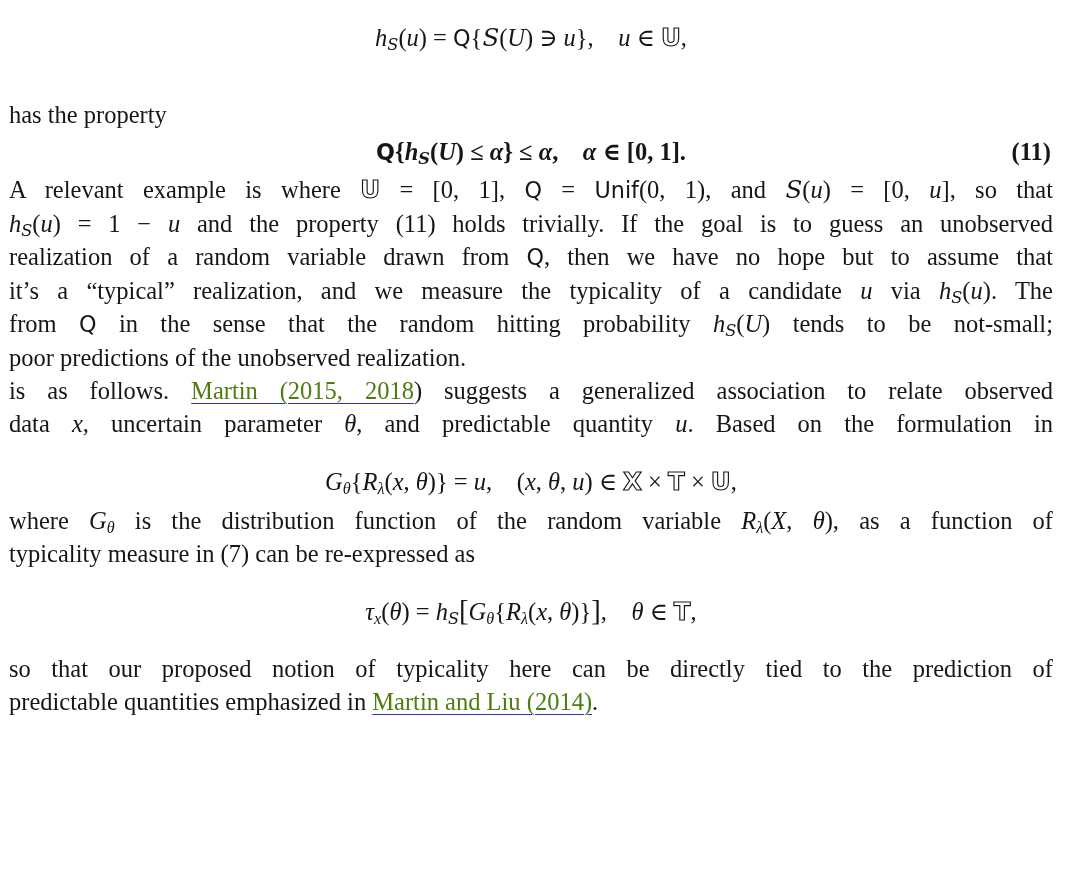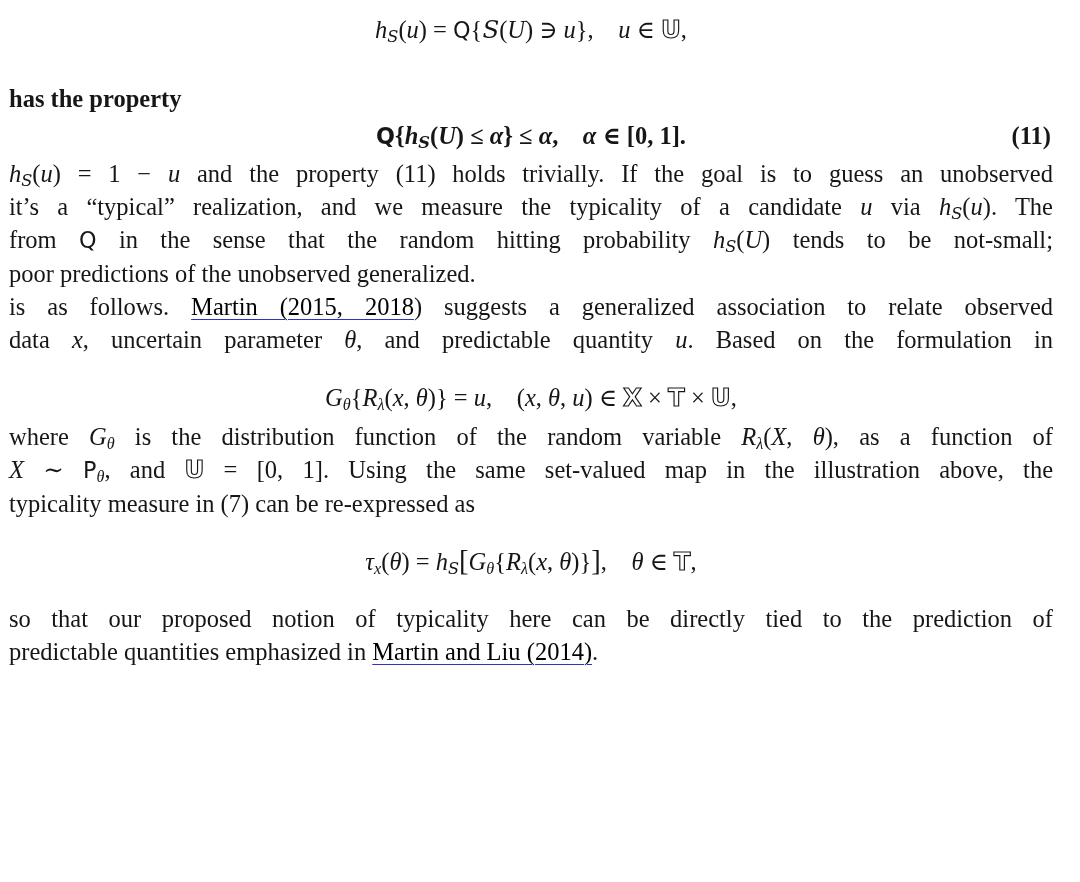--- a/index.html
+++ b/index.html
@@ -9,36 +9,36 @@
     color:#161616;
     font-size:24.5px;
     overflow:hidden;
   }
   .page { position:absolute; left:9px; top:0; width:1044px; }
   .line { line-height:33px; }
   .jline { text-align:justify; text-align-last:justify; }
   .lastline { text-align:left; }
   .indent { text-indent:36px; }
   .display-eq { text-align:center; line-height:44px; position:relative; }
-  .eq-hitting { margin-top:8px; }
-  .intro-line { margin-top:30px;font-weight:bold; }
+  .eq-hitting { margin-top:16px; }
+  .intro-line { margin-top:38px; }
   .eq-numbered { line-height:42px;font-weight:bold; }
   .eq-assoc { margin-top:20px; }
   .eq-typ { margin-top:18px; margin-bottom:18px; }
   .eq-tag { position:absolute; right:2px; top:50%; transform:translateY(-50%); }
   sub { font-size:66%; line-height:0; vertical-align:-0.25em; }
   i { font-style:italic; }
   .cal { font-style:italic; font-family:"DejaVu Serif",serif; }
   .sf { font-family:"DejaVu Sans","Liberation Sans",sans-serif; font-size:91%; }
   .bb { font-family:"DejaVu Sans","Liberation Sans",sans-serif; font-weight:700; }
   @supports (-webkit-text-stroke: 1px black) {
     .bb { color:#ffffff; -webkit-text-stroke:1.15px #161616; }
   }
   .link {
-    color:#000000;
+    color:#4d7c0f;
     text-decoration:underline;
     text-decoration-color:#3032bb;
     text-decoration-thickness:1.4px;
     text-underline-offset:4px;
     cursor:pointer;
   }
   .big { font-size:117%; }
 </style>
 </head>
 <body>
@@ -48,36 +48,37 @@
   <div class="display-eq eq-hitting line"><i>h</i><sub class="cal">S</sub>(<i>u</i>) = <span class="sf">Q</span>{<span class="cal">S</span>(<i>U</i>) ∋ <i>u</i>}, <i>u</i> ∈ <span class="bb">U</span>,</div>
 
   <div class="line lastline intro-line">has the property</div>
 
   <div class="display-eq eq-numbered">
     <span><span class="sf">Q</span>{<i>h</i><sub class="cal">S</sub>(<i>U</i>) ≤ <i>α</i>} ≤ <i>α</i>, <i>α</i> ∈ [0, 1].</span>
     <span class="eq-tag">(11)</span>
   </div>
 
   <div>
+    <div class="line jline">A relevant example is where <span class="bb">U</span> = [0, 1], <span class="sf">Q</span> = <span class="sf">Unif</span>(0, 1), and <span class="cal">S</span>(<i>u</i>) = [0, <i>u</i>], so that</div>
     <div class="line jline"><i>h</i><sub class="cal">S</sub>(<i>u</i>) = 1 − <i>u</i> and the property (11) holds trivially. If the goal is to guess an unobserved</div>
+    <div class="line jline">realization of a random variable drawn from <span class="sf">Q</span>, then we have no hope but to assume that</div>
     <div class="line jline">it’s a “typical” realization, and we measure the typicality of a candidate <i>u</i> via <i>h</i><sub class="cal">S</sub>(<i>u</i>). The</div>
     <div class="line jline">from <span class="sf">Q</span> in the sense that the random hitting probability <i>h</i><sub class="cal">S</sub>(<i>U</i>) tends to be not-small;</div>
-    <div class="line lastline">poor predictions of the unobserved generalized.</div>
+    <div class="line lastline">poor predictions of the unobserved realization.</div>
   </div>
 
   <div>
     <div class="line jline">is as follows. <span class="link">Martin (2015, 2018</span>) suggests a generalized association to relate observed</div>
     <div class="line jline">data <i>x</i>, uncertain parameter <i>θ</i>, and predictable quantity <i>u</i>. Based on the formulation in</div>
   </div>
 
   <div class="display-eq eq-assoc line"><i>G</i><sub><i>θ</i></sub>{<i>R</i><sub><i>λ</i></sub>(<i>x</i>, <i>θ</i>)} = <i>u</i>, (<i>x</i>, <i>θ</i>, <i>u</i>) ∈ <span class="bb">X</span> × <span class="bb">T</span> × <span class="bb">U</span>,</div>
 
   <div>
     <div class="line jline">where <i>G</i><sub><i>θ</i></sub> is the distribution function of the random variable <i>R</i><sub><i>λ</i></sub>(<i>X</i>, <i>θ</i>), as a function of</div>
-    <div class="line jline"><i>X</i> ∼ <span class="sf">P</span><sub><i>θ</i></sub>, and <span class="bb">U</span> = [0, 1]. Using the same set-valued map in the illustration above, the</div>
     <div class="line lastline">typicality measure in (7) can be re-expressed as</div>
   </div>
 
   <div class="display-eq eq-typ line"><i>τ</i><sub><i>x</i></sub>(<i>θ</i>) = <i>h</i><sub class="cal">S</sub><span class="big">[</span><i>G</i><sub><i>θ</i></sub>{<i>R</i><sub><i>λ</i></sub>(<i>x</i>, <i>θ</i>)}<span class="big">]</span>, <i>θ</i> ∈ <span class="bb">T</span>,</div>
 
   <div>
     <div class="line jline">so that our proposed notion of typicality here can be directly tied to the prediction of</div>
     <div class="line lastline">predictable quantities emphasized in <span class="link">Martin and Liu (2014)</span>.</div>
   </div>
 

